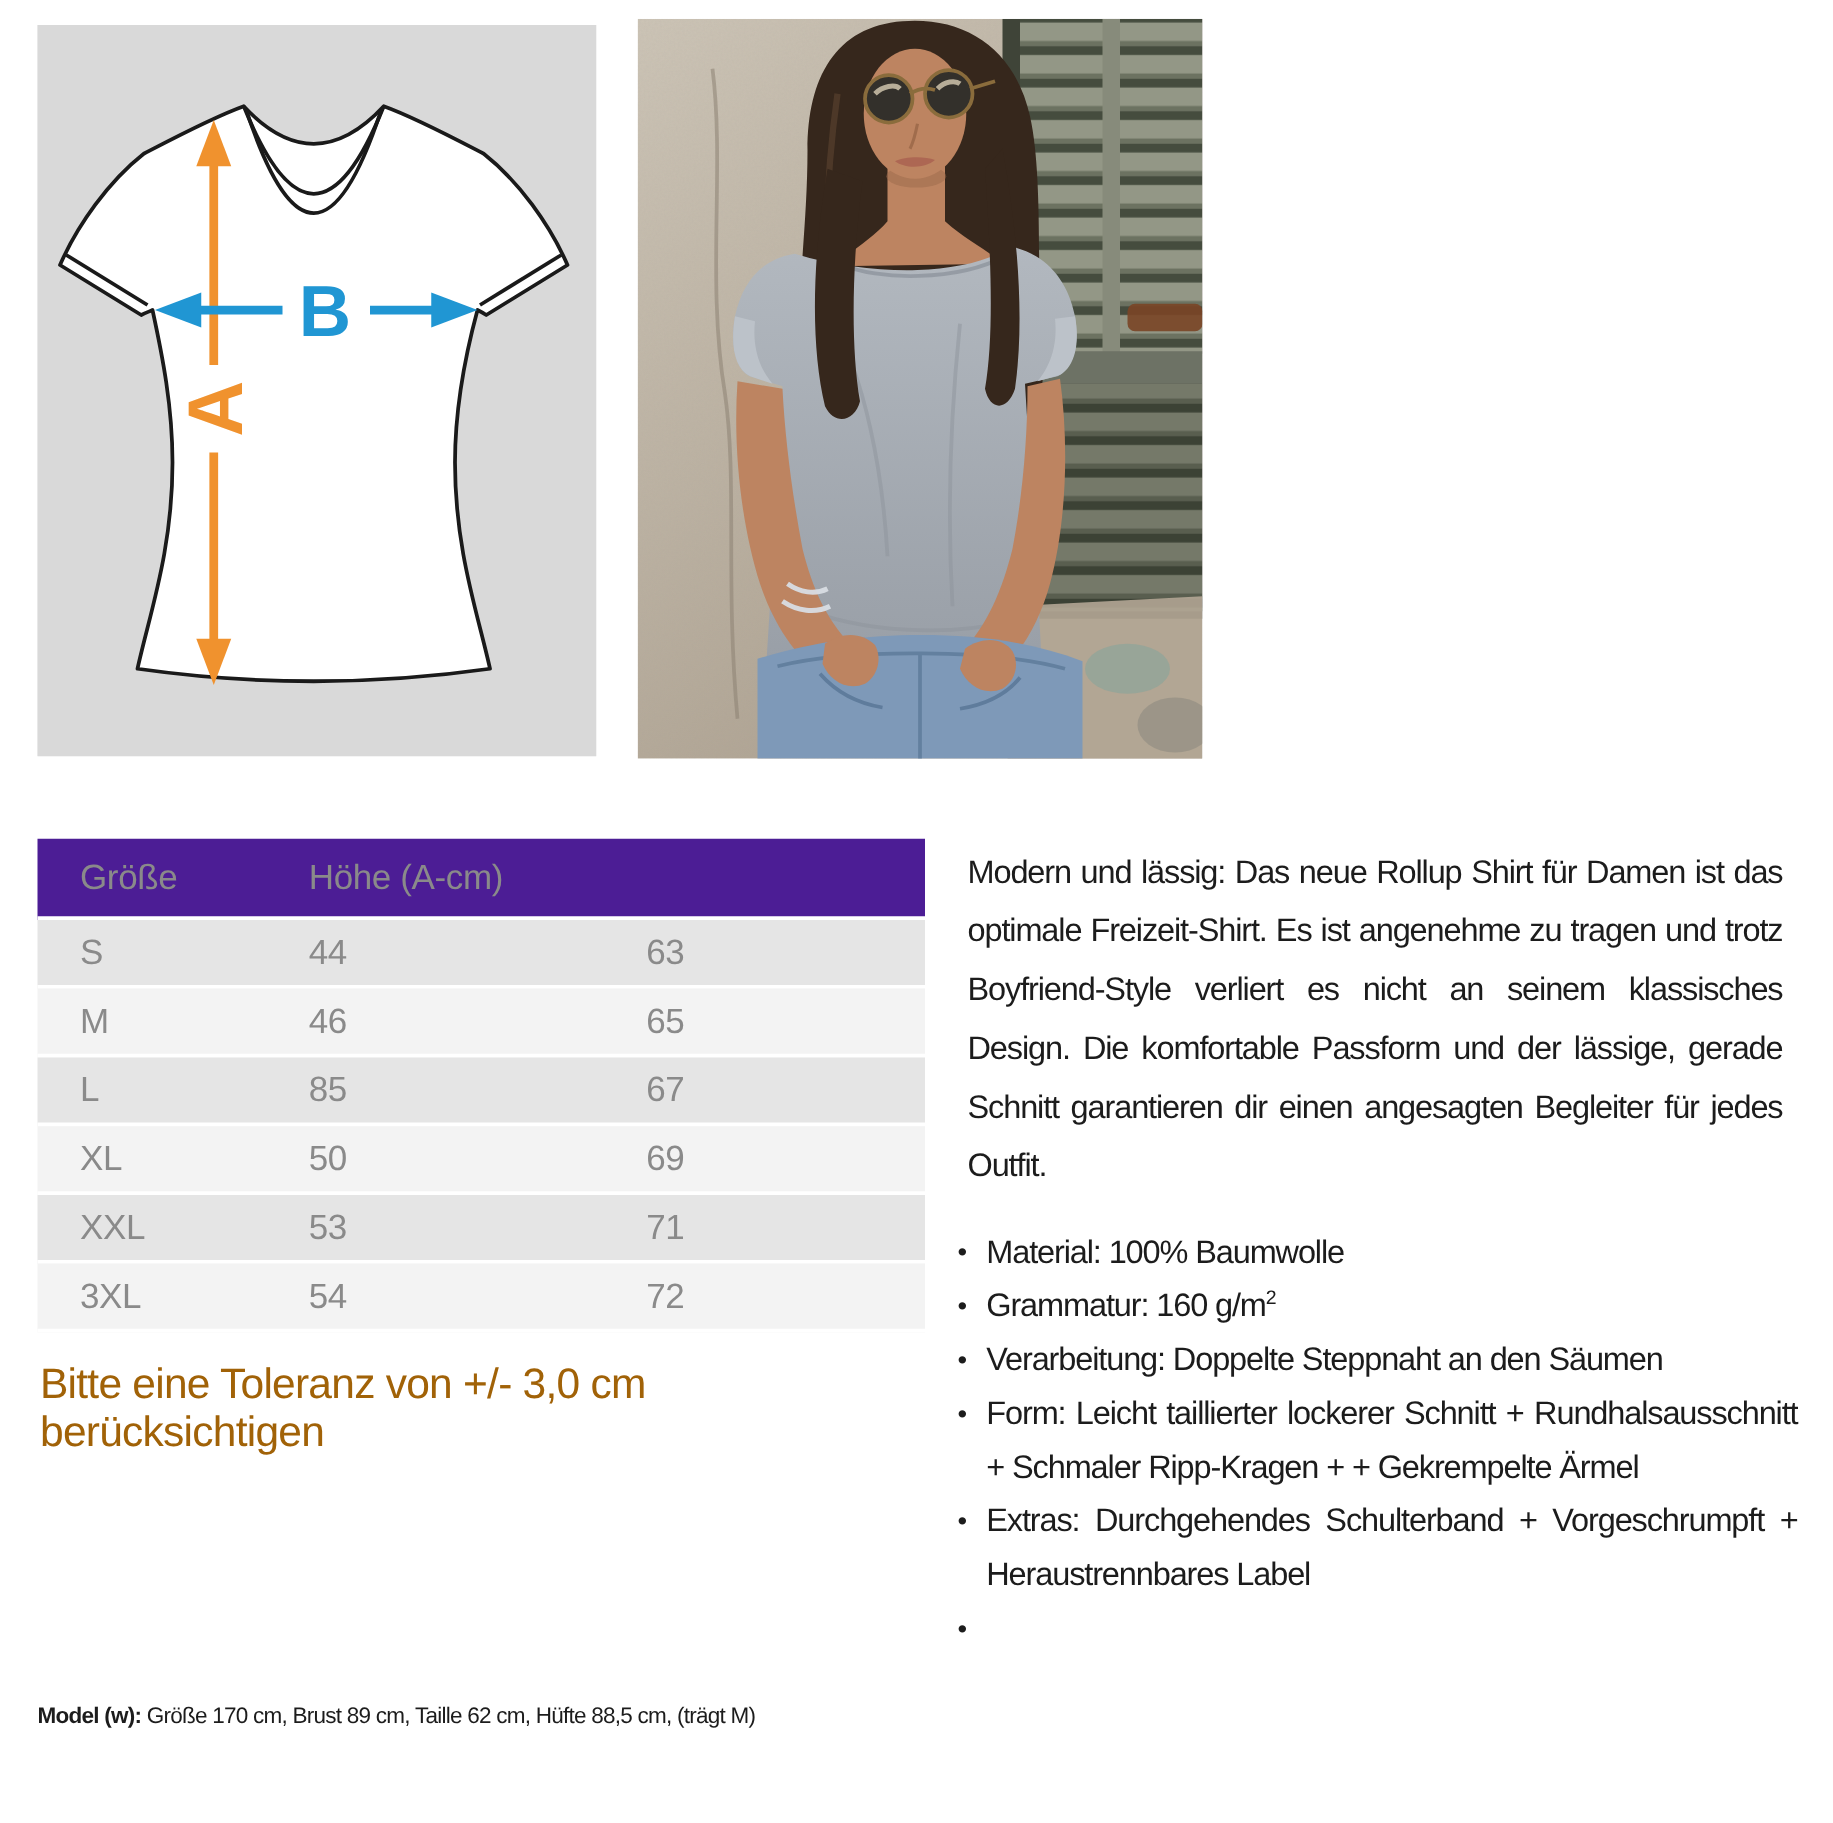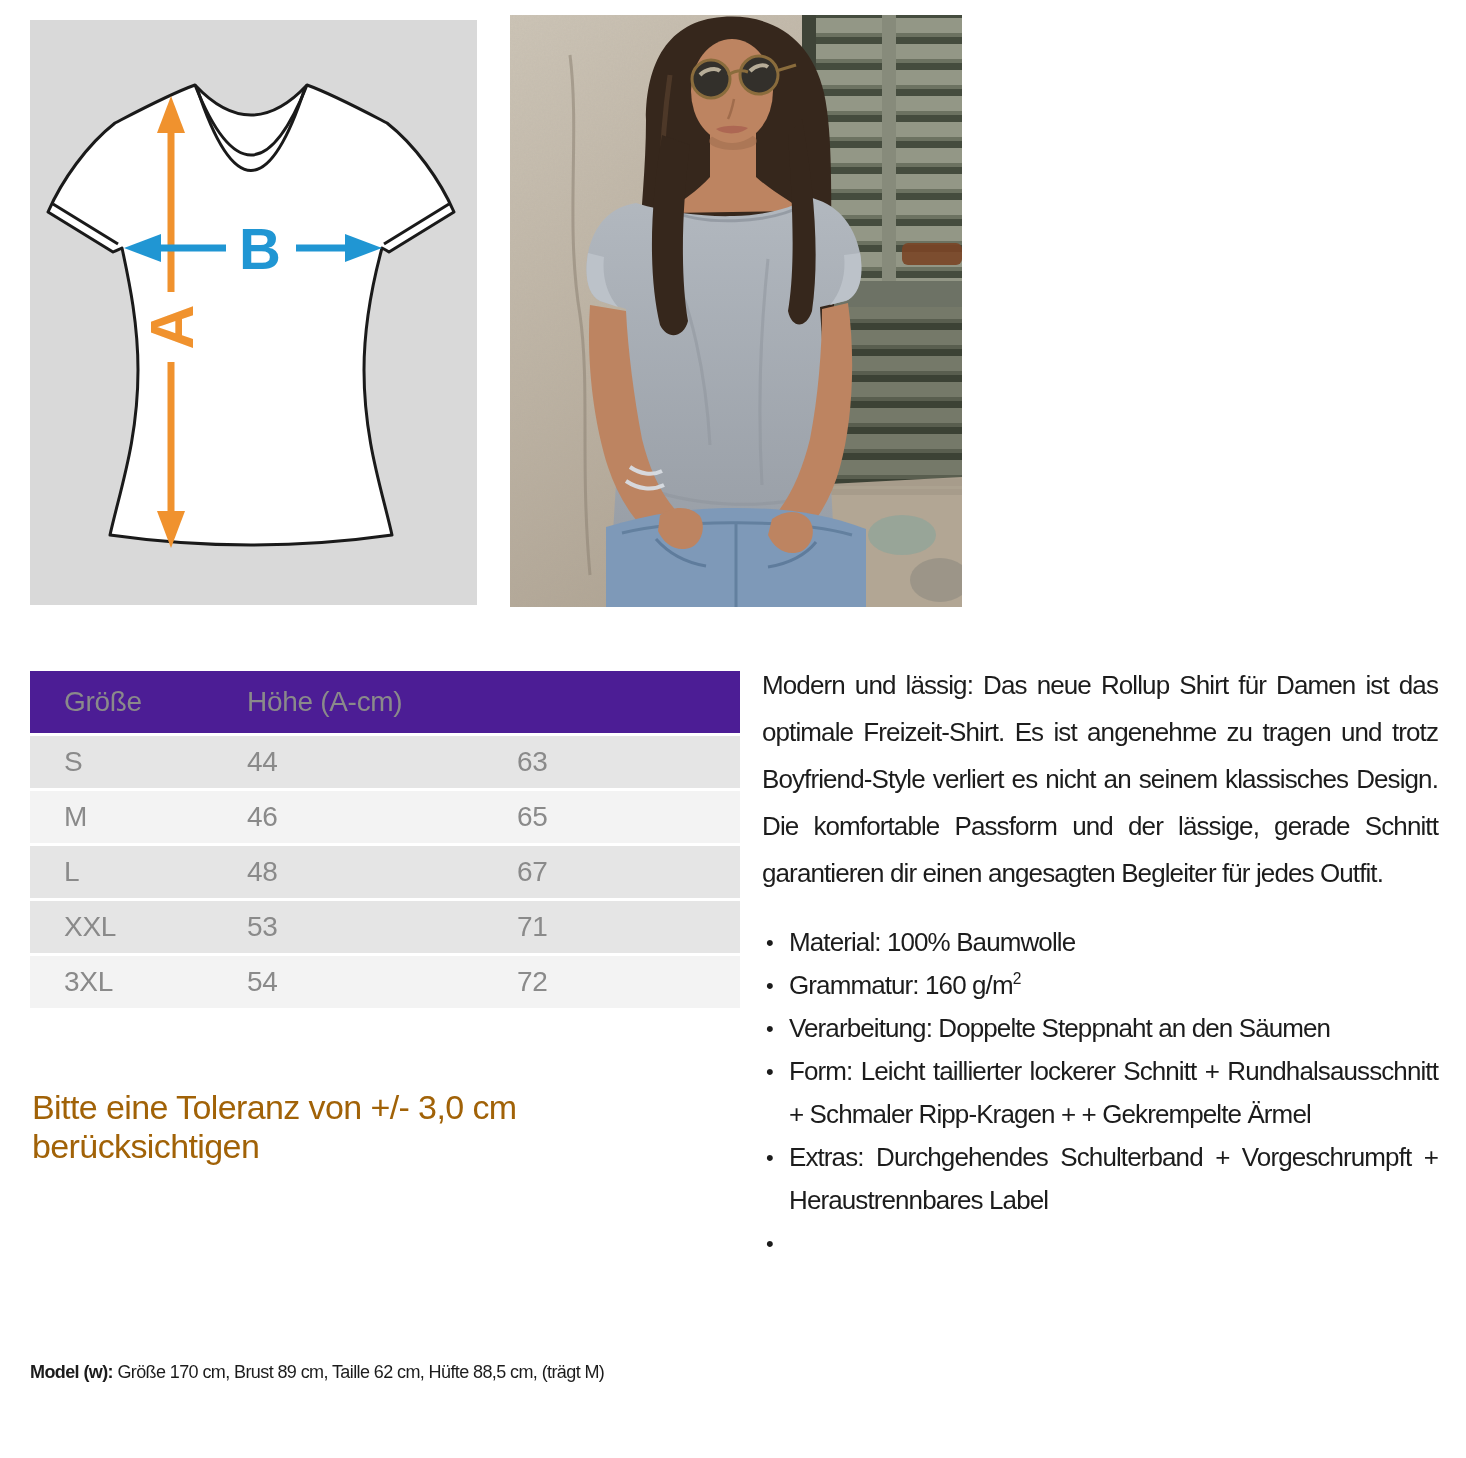--- a/index.html
+++ b/index.html
@@ -20,21 +20,21 @@
   .trow.head{height:62px;background:#4c1d95;}
   .trow.dark{height:52px;background:#e5e5e5;}
   .trow.light{height:52px;background:#f3f3f3;}
   .tcell{padding-left:0;}
   .tcell.c1{padding-left:34px;}
 
   .tolerance{position:absolute;left:32px;top:1088px;width:700px;font-size:34px;letter-spacing:-0.6px;color:#a16207;}
 
   
   .rightcol{position:absolute;left:762px;top:662px;width:676px;color:#1c1c1c;}
-  .desc-par{font-size:26px;line-height:47px;text-align:justify;letter-spacing:-0.9px;margin:0;}
+  .desc-par{font-size:26px;line-height:47px;text-align:justify;letter-spacing:-0.9px;margin:12px;}
   .bullets{margin-top:24px;}
   .bullet-item{position:relative;padding-left:27px;font-size:26px;line-height:43px;text-align:justify;letter-spacing:-0.9px;}
   .bullet-item .dot{position:absolute;left:4px;top:0;font-size:22px;}
   .bullet-item .btext{white-space:pre-wrap;}
   sup{font-size:60%;line-height:0;}
 
   
   .model-info{position:absolute;left:30px;top:1350px;width:730px;font-size:18px;line-height:45px;letter-spacing:-0.6px;color:#1c1c1c;}
   .model-info b{letter-spacing:-0.6px;}
 </style>
@@ -196,22 +196,27 @@
       <div class="tcell">44</div>
       <div class="tcell">63</div>
     </div>
     <div class="trow light">
       <div class="tcell c1">M</div>
       <div class="tcell">46</div>
       <div class="tcell">65</div>
     </div>
     <div class="trow dark">
       <div class="tcell c1">L</div>
-      <div class="tcell">48</div>
+      <div class="tcell">85</div>
       <div class="tcell">67</div>
+    </div>
+    <div class="trow light">
+      <div class="tcell c1">XL</div>
+      <div class="tcell">50</div>
+      <div class="tcell">69</div>
     </div>
     <div class="trow dark">
       <div class="tcell c1">XXL</div>
       <div class="tcell">53</div>
       <div class="tcell">71</div>
     </div>
     <div class="trow light">
       <div class="tcell c1">3XL</div>
       <div class="tcell">54</div>
       <div class="tcell">72</div>

